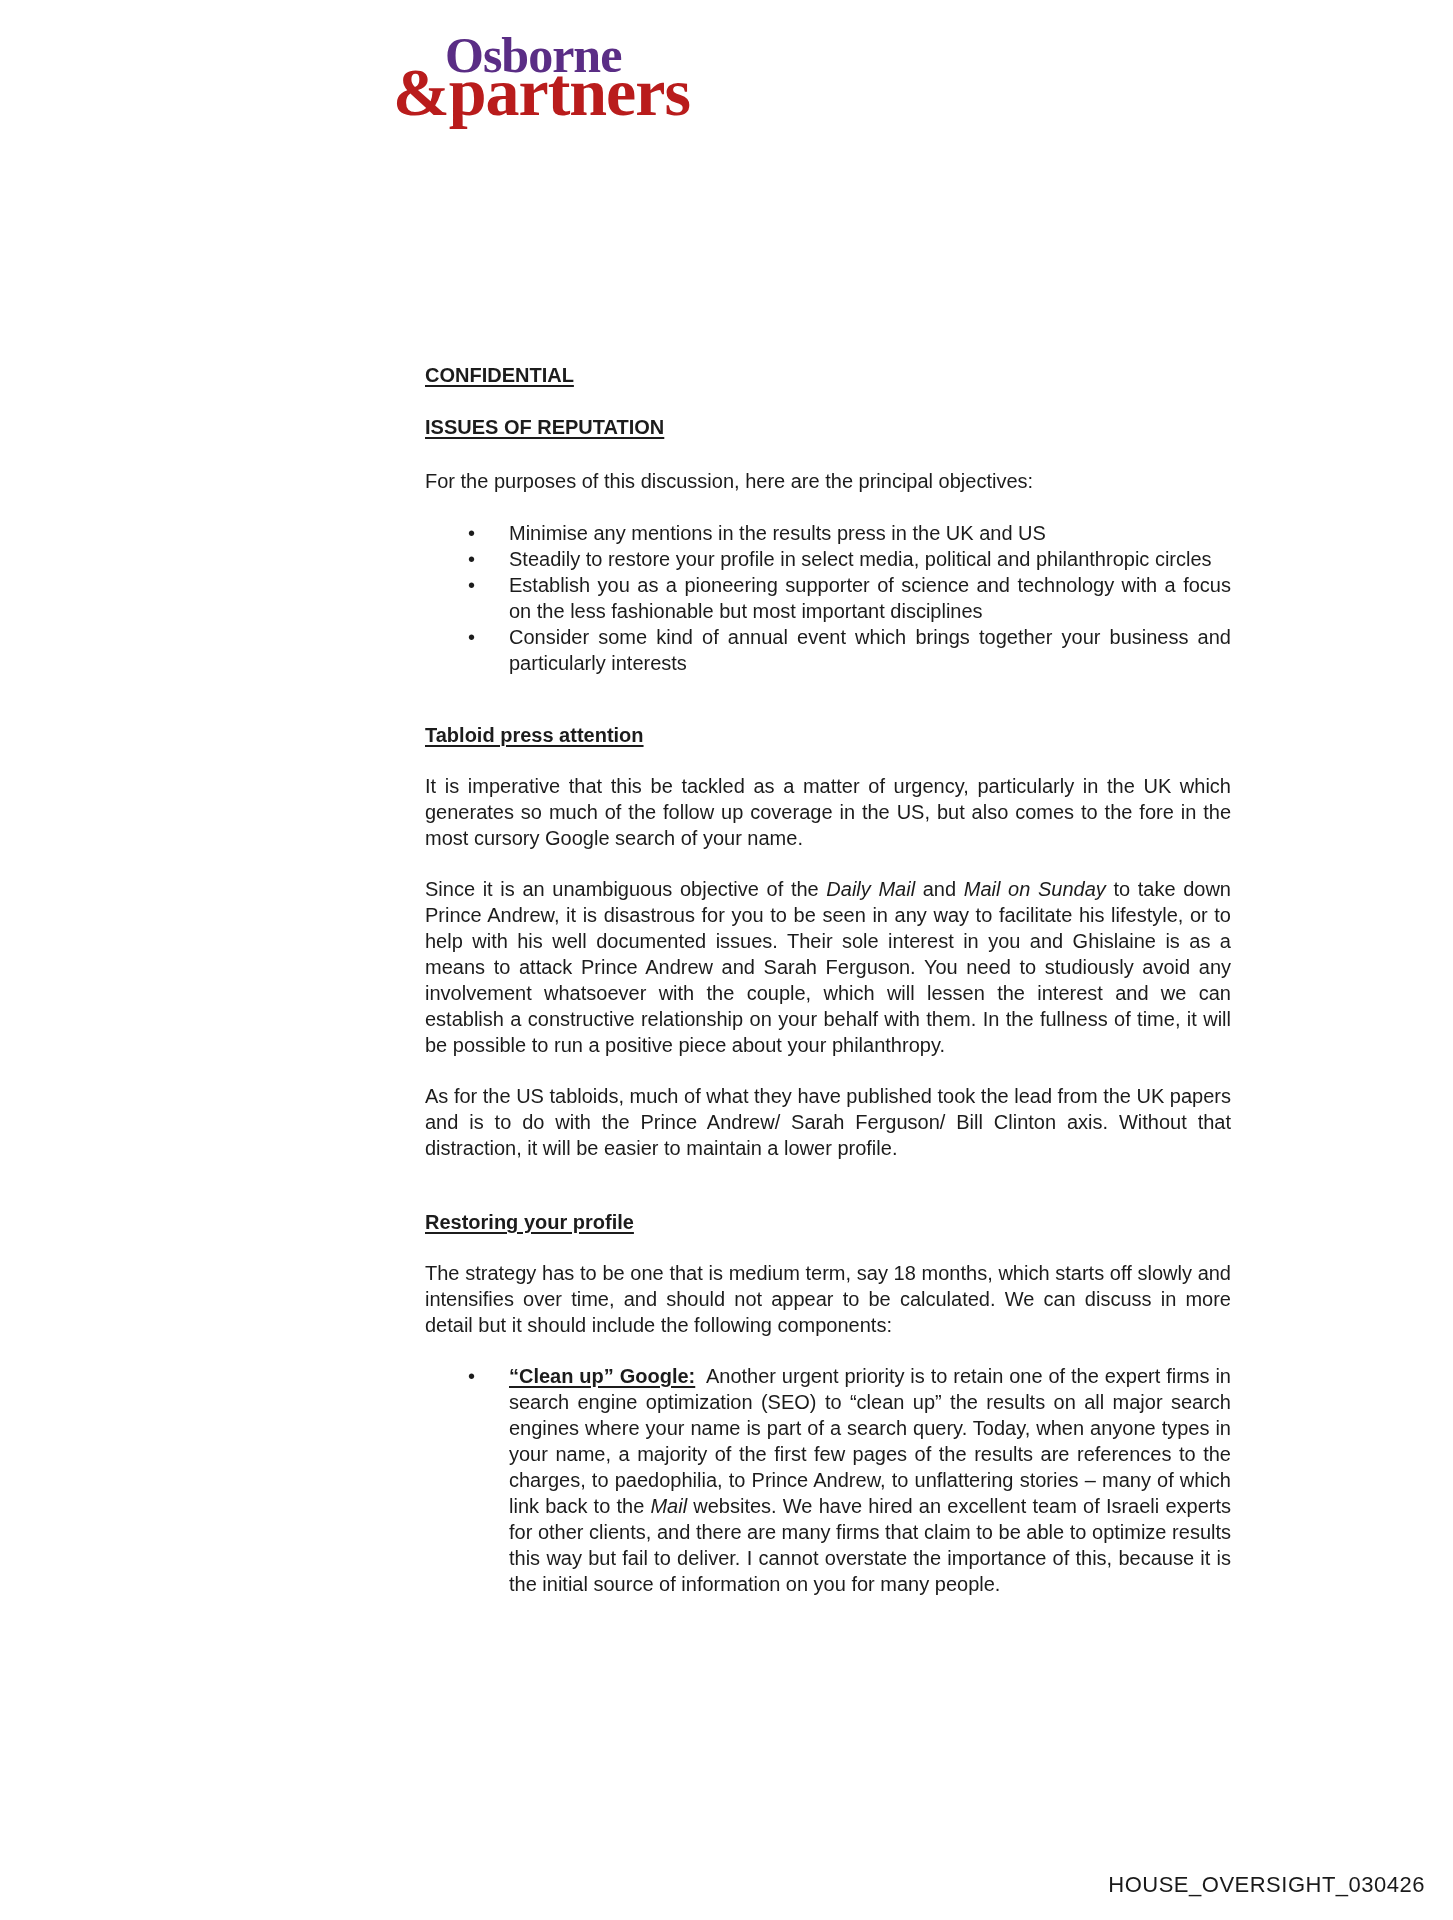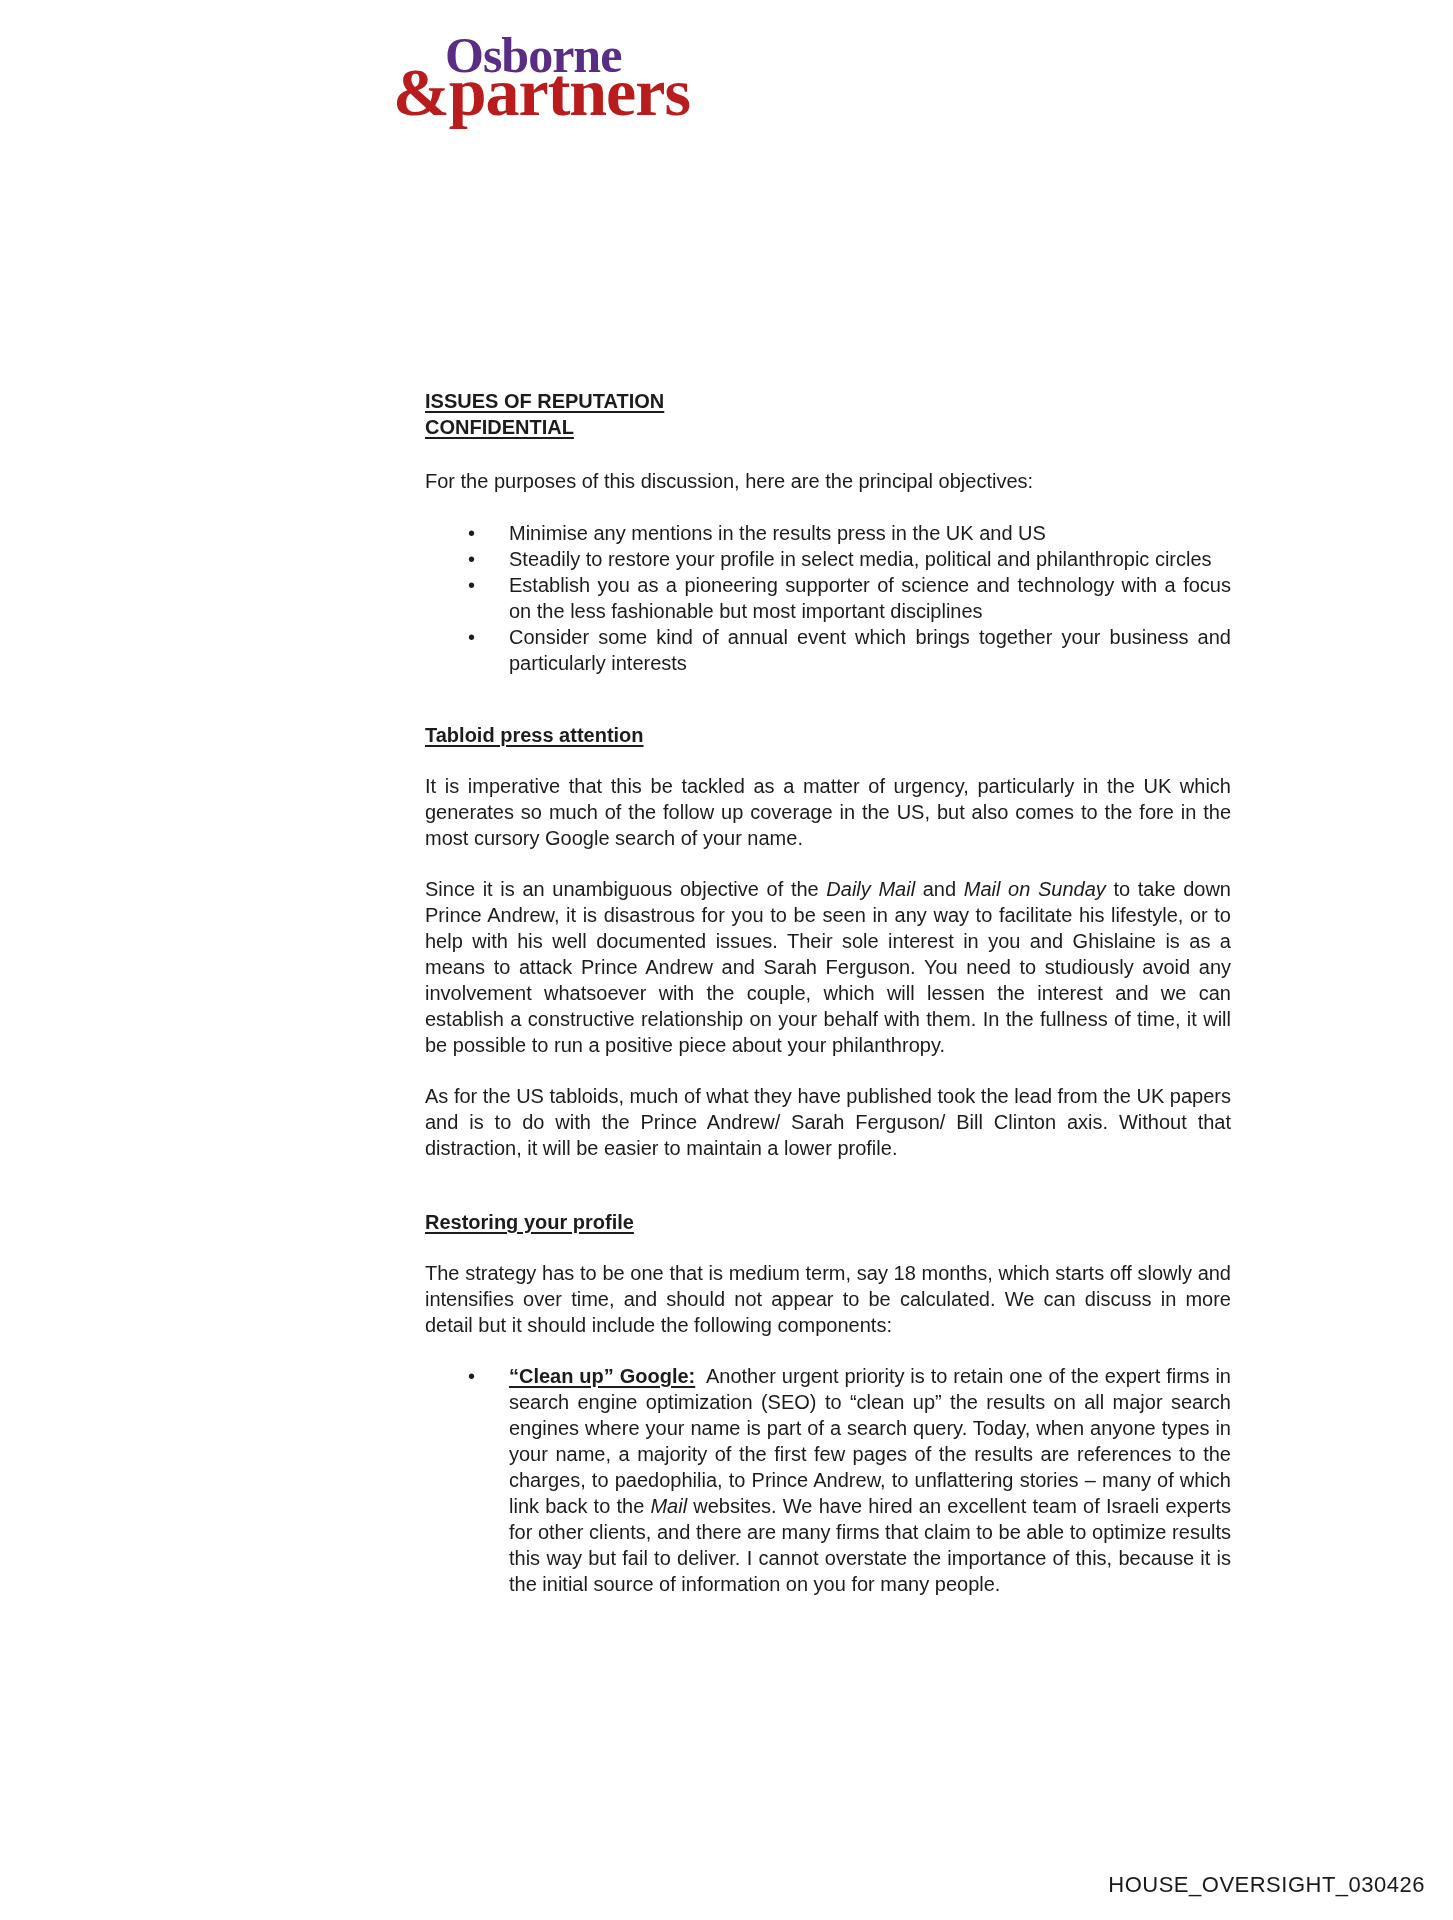--- a/index.html
+++ b/index.html
@@ -96,23 +96,23 @@
 
 <div class="page">
 
   <header class="logo">
     <div class="logo-top">Osborne</div>
     <div class="logo-bottom"><span>&amp;</span><span>partners</span></div>
   </header>
 
   <main class="doc">
 
+    <h1 class="heading">CONFIDENTIAL</h1>
+
     <h1 class="heading doc-title">ISSUES OF REPUTATION</h1>
-
-    <h1 class="heading">CONFIDENTIAL</h1>
 
     <p class="intro">For the purposes of this discussion, here are the principal objectives:</p>
 
     <ul class="bullets">
       <li><span class="b-marker">•</span><span>Minimise any mentions in the results press in the UK and US</span></li>
       <li><span class="b-marker">•</span><span>Steadily to restore your profile in select media, political and philanthropic circles</span></li>
       <li><span class="b-marker">•</span><span>Establish you as a pioneering supporter of science and technology with a focus on the less fashionable but most important disciplines</span></li>
       <li><span class="b-marker">•</span><span>Consider some kind of annual event which brings together your business and particularly interests</span></li>
     </ul>
 

